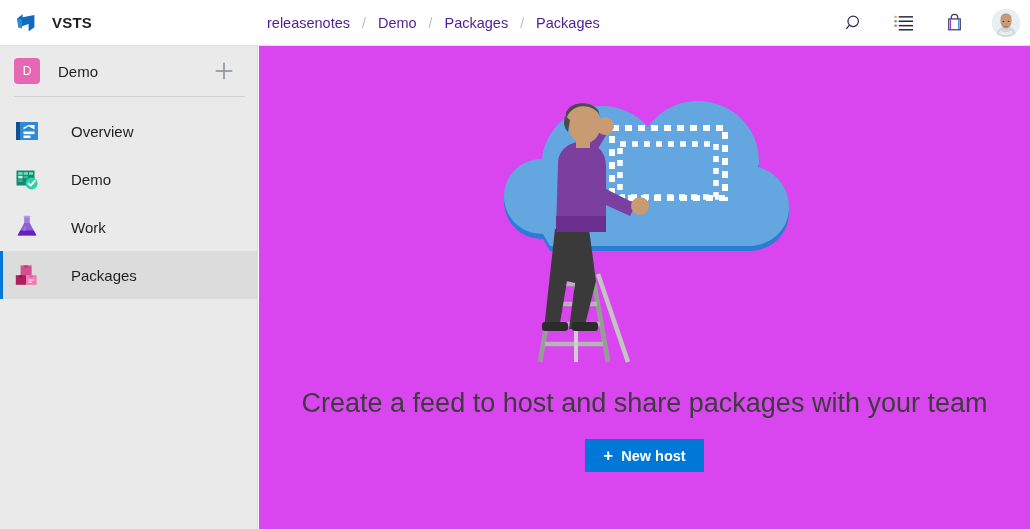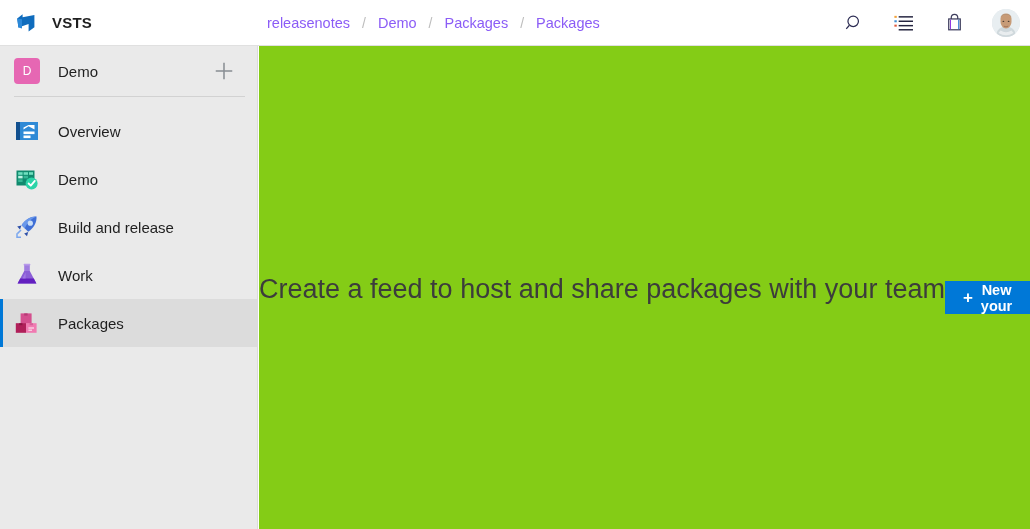--- a/index.html
+++ b/index.html
@@ -29,21 +29,21 @@
     margin-left: 14px;
     font-size: 15px; color: #1f1f1f; font-weight: 600;
     letter-spacing: .2px;
   }
 
   .breadcrumb {
     display: flex; align-items: center;
     height: 46px; margin-left: 8px;
     font-size: 14.5px; color: #767676;
   }
-  .crumb { padding: 0 1px; color: #8b5cf6; cursor: pointer; white-space: nowrap; }
+  .crumb { padding: 0 1px; color: #4c1d95; cursor: pointer; white-space: nowrap; }
   .crumb-sep { color: #bdbdbd; padding: 0 11px; font-size: 14px; }
 
   .topbar-actions {
     position: absolute; right: 10px; top: 0;
     height: 46px; display: flex; align-items: center; gap: 26px;
   }
   .tb-icon {
     width: 24px; height: 24px;
     display: flex; align-items: center; justify-content: center;
     cursor: pointer;
@@ -92,29 +92,29 @@
     padding-left: 14px; cursor: pointer;
     position: relative;
   }
   .navitem.selected { background: #dcdcdc; }
   .navitem.selected::before {
     content: ""; position: absolute; left: 0; top: 0;
     width: 3px; height: 100%; background: #0078d7;
   }
   .nav-icon { width: 26px; height: 26px; flex: 0 0 26px; }
   .nav-label {
-    margin-left: 18px; font-size: 15px; color: #1f1f1f;
+    margin-left: 31px; font-size: 15px; color: #1f1f1f;
   }
 
   
   .content {
     position: absolute; top: 46px; left: 259px;
     width: 771px; height: 483px;
-    background: #84cc16;
-    display: flex; flex-direction: row; align-items: center;
+    background: #d946ef;
+    display: flex; flex-direction: column; align-items: center;
   }
   .illustration { margin-top: 8px; width: 330px; height: 330px; }
   .empty-heading {
     font-size: 27px; color: #3c3c3c; font-weight: 400;
     text-align: center; margin-top: 4px;
     white-space: nowrap;
   }
   .new-feed-btn {
     margin-top: 20px;
     background: #0078d7; color: #ffffff;
@@ -239,34 +239,20 @@
             <rect x="9.6" y="9.8" width="4.4" height="2.6" fill="#35b795"></rect>
             <rect x="4.2" y="13.4" width="4.4" height="2.6" fill="#35b795"></rect>
             <circle cx="17.6" cy="17.4" r="6.0" fill="#2bd4a8"></circle>
             <path d="M14.6 17.5 L16.8 19.7 L20.8 14.9" fill="none" stroke="#ffffff" stroke-width="1.8" stroke-linecap="round" stroke-linejoin="round"></path>
           </svg>
         </span>
         <span class="nav-label">Demo</span>
       </div>
 
 
-      <div class="navitem">
-        <span class="nav-icon">
-          <svg viewBox="0 0 26 26" width="26" height="26">
-            <path d="M22.5 2.6 C17.5 2.2 11.2 5.4 7.6 11.2 l6.6 6.6 C20.0 14.2 23.0 7.8 22.5 2.6 Z" fill="#3f6fd6"></path>
-            <path d="M22.5 2.6 C17.5 2.2 11.2 5.4 7.6 11.2 l3.2 3.2 C13.6 8.2 18.0 4.2 22.5 2.6 Z" fill="#6a98ea"></path>
-            <circle cx="16.3" cy="9.2" r="2.6" fill="#c9def7"></circle>
-            <path d="M7.4 11.4 L3.2 12.6 L6.0 15.4 Z" fill="#2d4fa8"></path>
-            <path d="M14.2 18.0 L13.0 22.2 L10.2 19.4 Z" fill="#2d4fa8"></path>
-            <path d="M7.0 16.0 l-3.6 3.6" stroke="#7aa6ee" stroke-width="1.5" fill="none"></path>
-            <path d="M3.0 19.2 v4.0 h4.0" fill="none" stroke="#7aa6ee" stroke-width="1.5"></path>
-          </svg>
-        </span>
-        <span class="nav-label">Build and release</span>
-      </div>
 
       <div class="navitem">
         <svg class="nav-icon" viewBox="0 0 26 26" width="26" height="26">
           <rect x="10.2" y="2.4" width="5.6" height="7.0" fill="#a07de0"></rect>
           <path d="M10.2 9.0 L3.6 21.6 h18.8 L15.8 9.0 Z" fill="#8b5fd6"></path>
           <path d="M6.2 16.6 h13.6 L22.4 21.6 H3.6 Z" fill="#6320c0"></path>
           <rect x="9.6" y="1.8" width="6.8" height="1.8" rx=".8" fill="#b89aea"></rect>
           <path d="M11.6 10.6 L8.4 16.6 h3.2 Z" fill="#a77de8" opacity=".8"></path>
         </svg>
         <span class="nav-label">Work</span>
@@ -343,18 +329,18 @@
       <path d="M88 60 a17 18 0 0 1 32 6 v10 a16 17 0 0 1 -30 4 Z" fill="#c99b72"></path>
 
       <path d="M86 66 a18 17 0 0 1 34 -4 l-2 -6 a18 14 0 0 0 -32 2 Z" fill="#4b4b4b"></path>
       <path d="M85 62 q-3 10 3 16 l2 -12 Z" fill="#4b4b4b"></path>
     </svg>
 
     <div class="empty-heading">Create a feed to host and share packages with your team</div>
 
     <button class="new-feed-btn">
       <span class="btn-plus">+</span>
-      <span>New your</span>
+      <span>New host</span>
     </button>
 
   </div>
 
 </div>
 
 </body></html>

